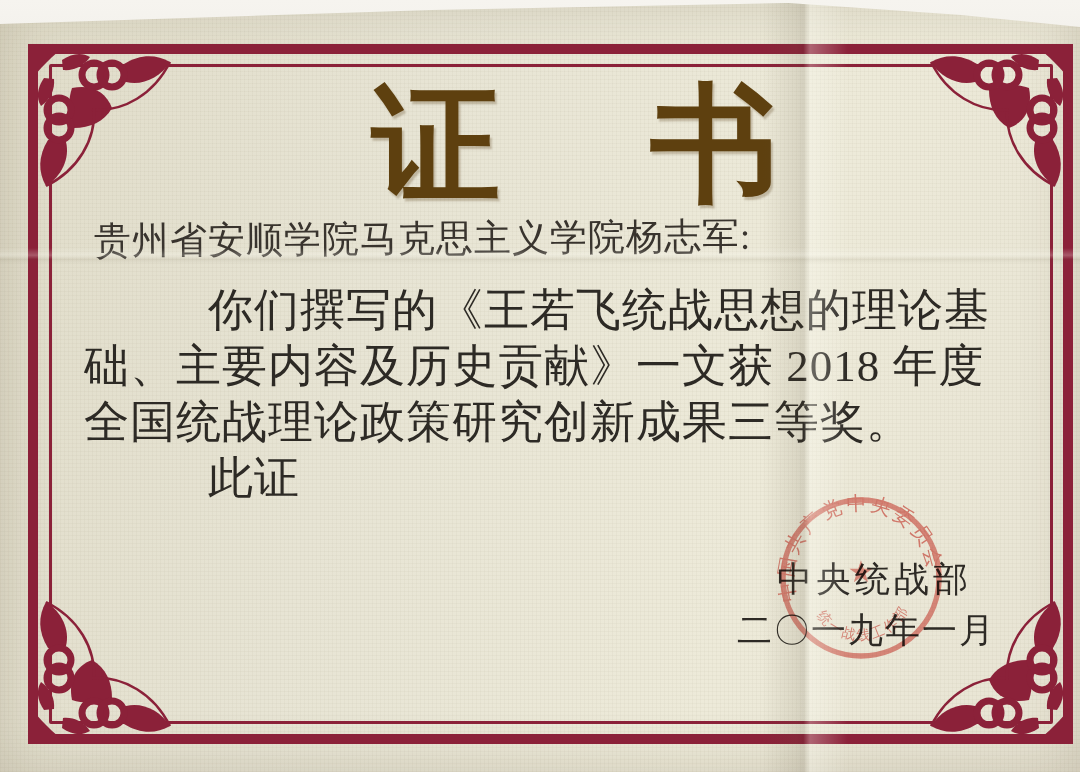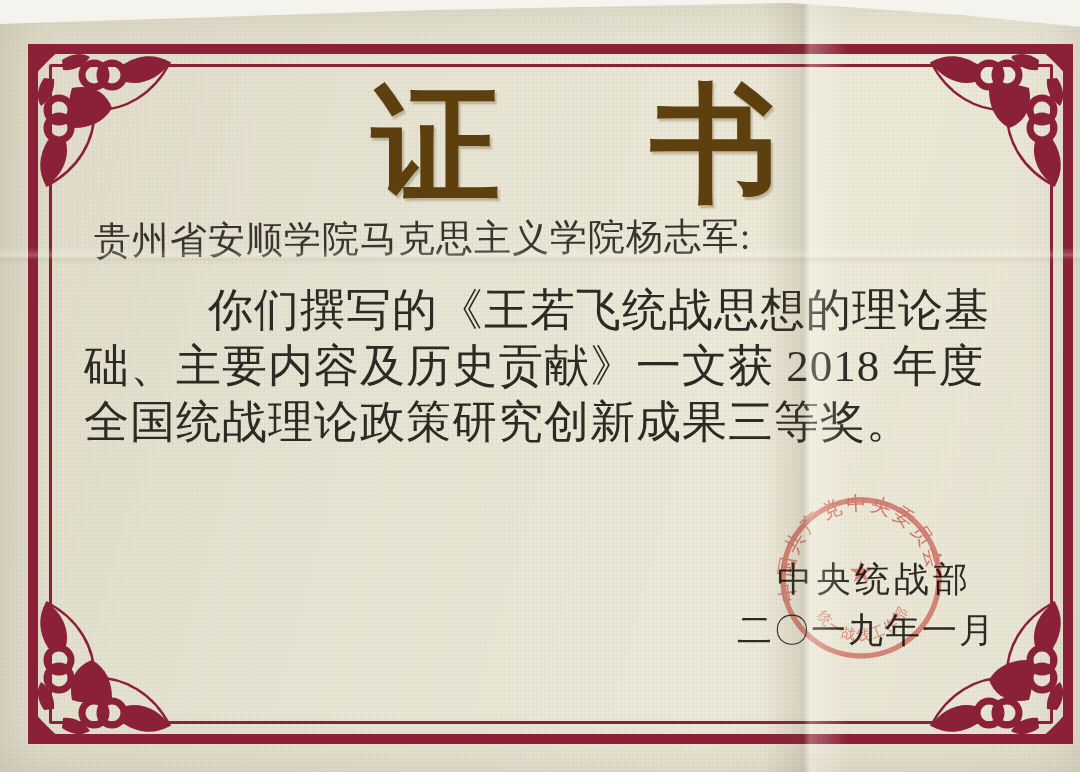--- a/index.html
+++ b/index.html
@@ -169,20 +169,21 @@
     </svg>
 
     <div class="title">证书</div>
 
     <div class="recipient">贵州省安顺学院马克思主义学院杨志军:</div>
 
     <div class="bodytext">
       <div class="indent">你们撰写的《王若飞统战思想的理论基</div>
       <div>础、主要内容及历史贡献》一文获 2018 年度</div>
       <div>全国统战理论政策研究创新成果三等奖。</div>
+      <div class="indent">此证</div>
     </div>
 
     <div class="issuer">中央统战部</div>
     <div class="date">二〇一九年一月</div>
 
     <svg class="seal" viewBox="0 0 168 168">
       <defs>
         <path id="sealArcTop" d="M 22,112 A 68,68 0 1 1 146,112"></path>
         <path id="sealArcBottom" d="M 38,118 A 52,52 0 0 0 130,118"></path>
       </defs>

